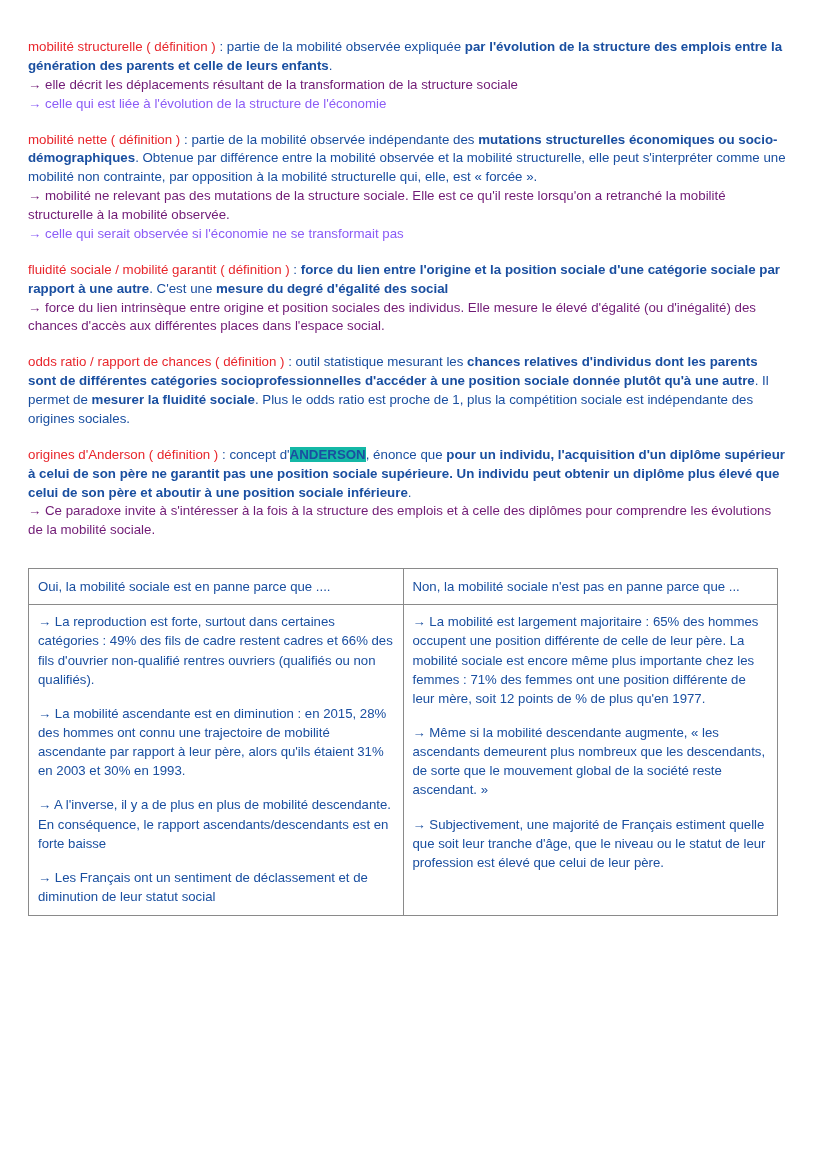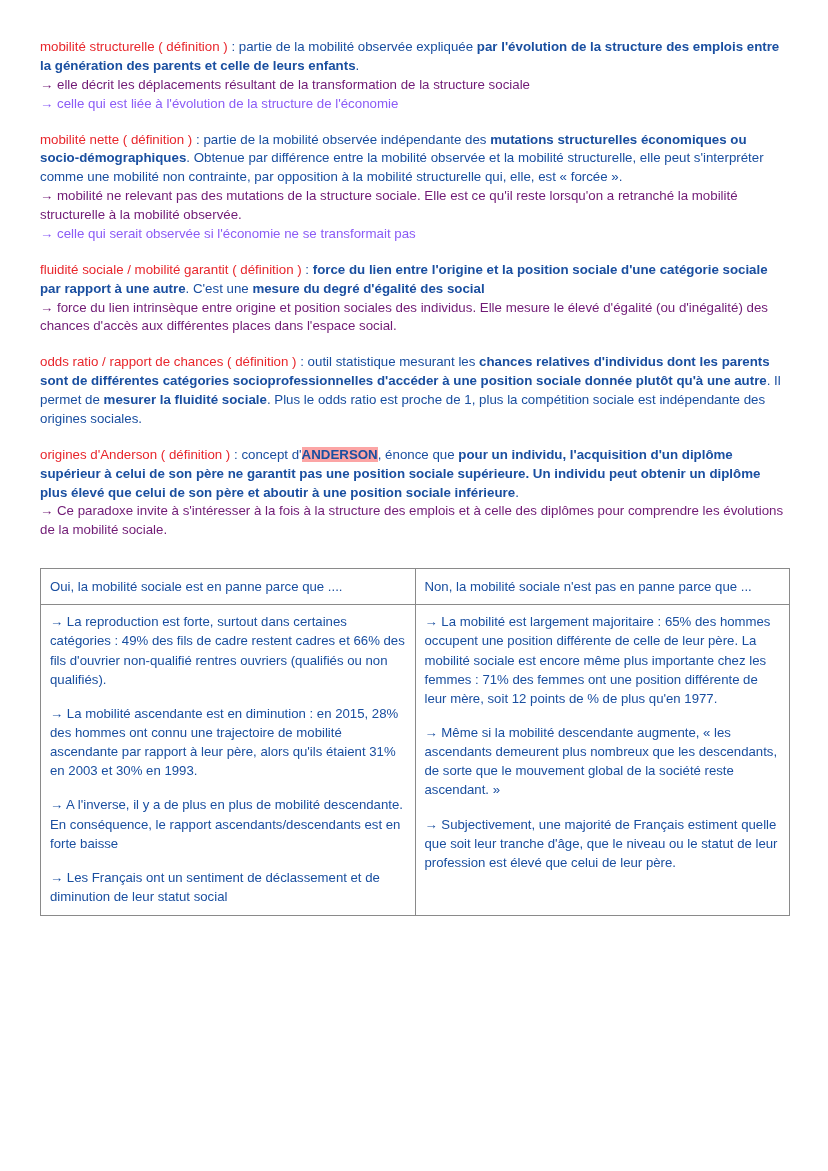--- a/index.html
+++ b/index.html
@@ -10,21 +10,21 @@
   body {
     width: 828px;
     min-height: 1171px;
     font-family: "Liberation Sans", sans-serif;
     color: #1a4fa0;
   }
   .page {
     position: relative;
     width: 828px;
     min-height: 1171px;
-    padding: 38px 40px 0 40px;
+    padding: 38px 40px 0 28px;
     box-sizing: border-box;
   }
   .entry {
     margin-bottom: 17px;
     font-size: 13.3px;
     line-height: 1.42;
   }
   .term {
     color: #e8262c;
     font-weight: 400;
@@ -42,21 +42,21 @@
     color: #701a75;
     font-size: 13.3px;
     line-height: 1.42;
   }
   .grey-line {
     color: #8b5cf6;
     font-size: 13.3px;
     line-height: 1.42;
   }
   .hl {
-    background: #fca5a5;
+    background: #14b8a6;
     color: #1a4fa0;
     font-weight: bold;
   }
   table.compare {
     border-collapse: collapse;
     width: 750px;
     margin-top: 28px;
     table-layout: fixed;
   }
   table.compare td, table.compare th {

